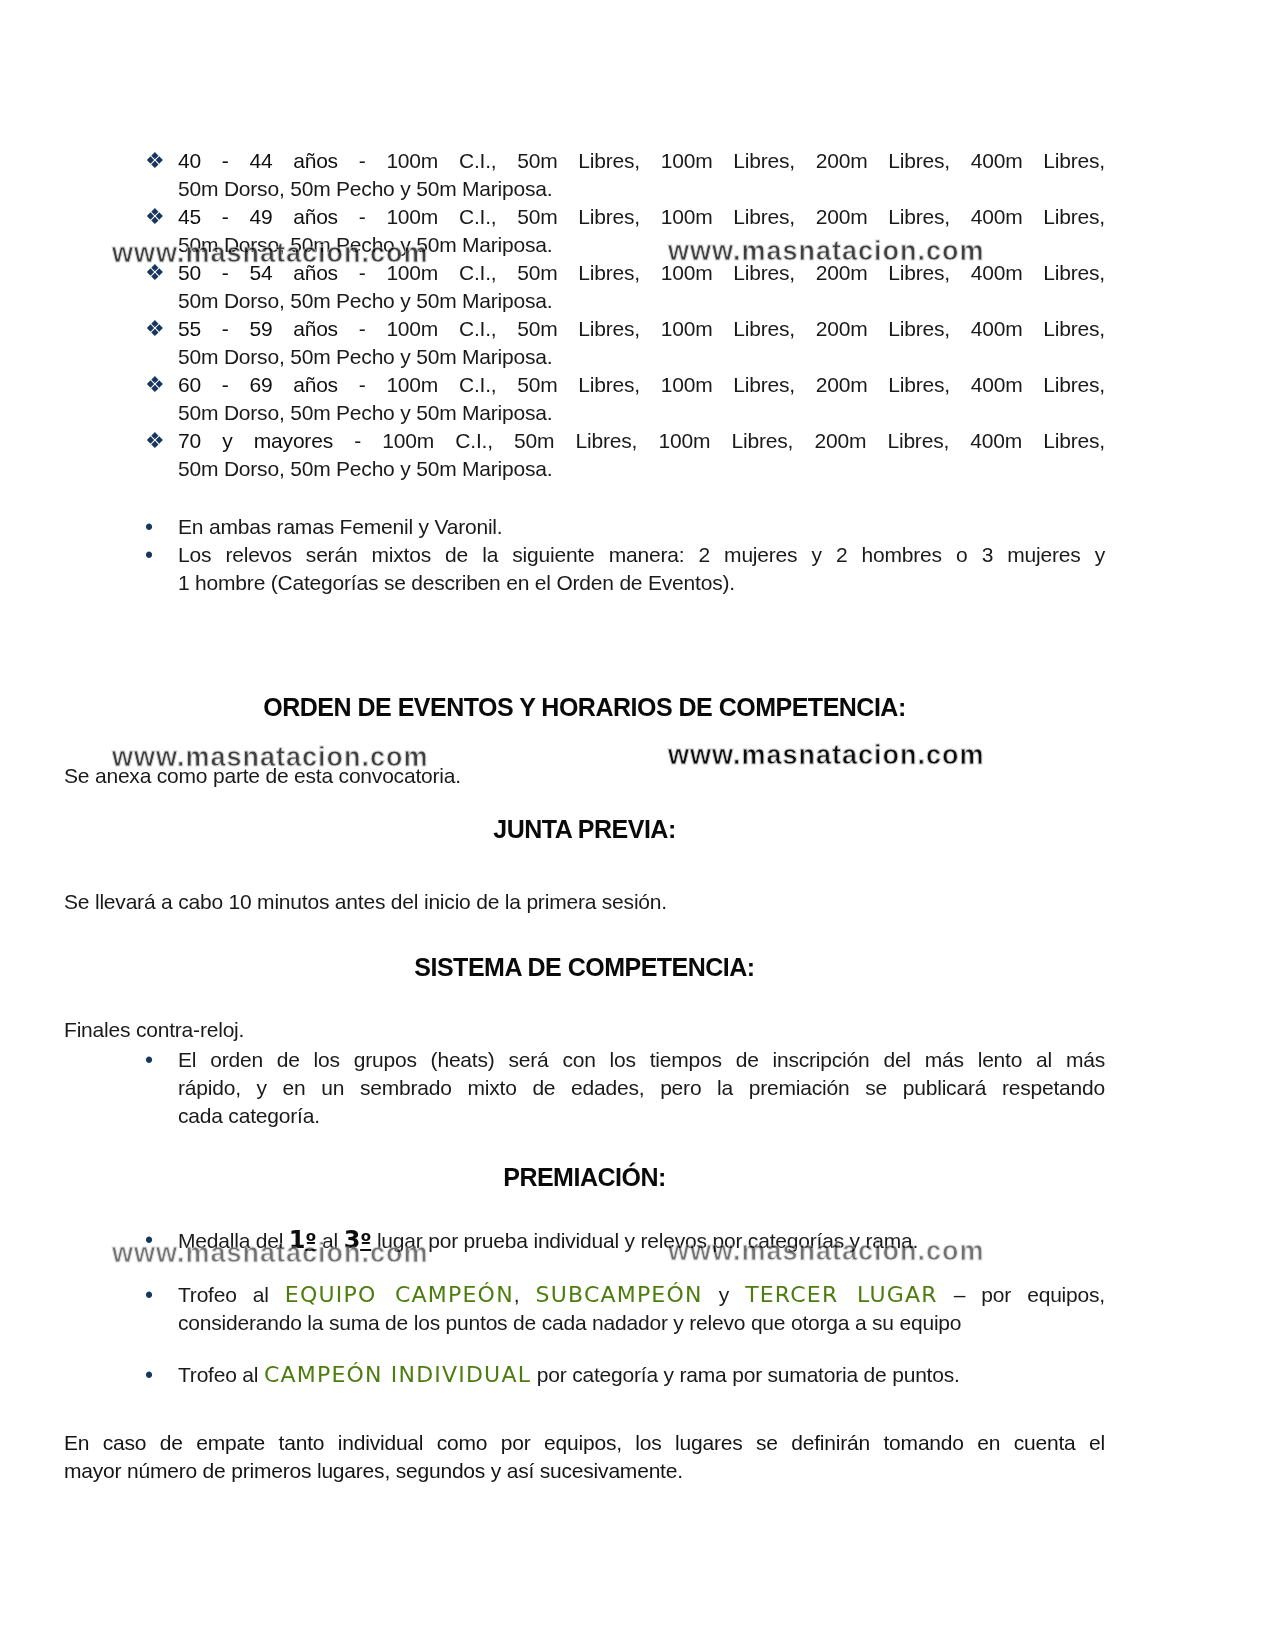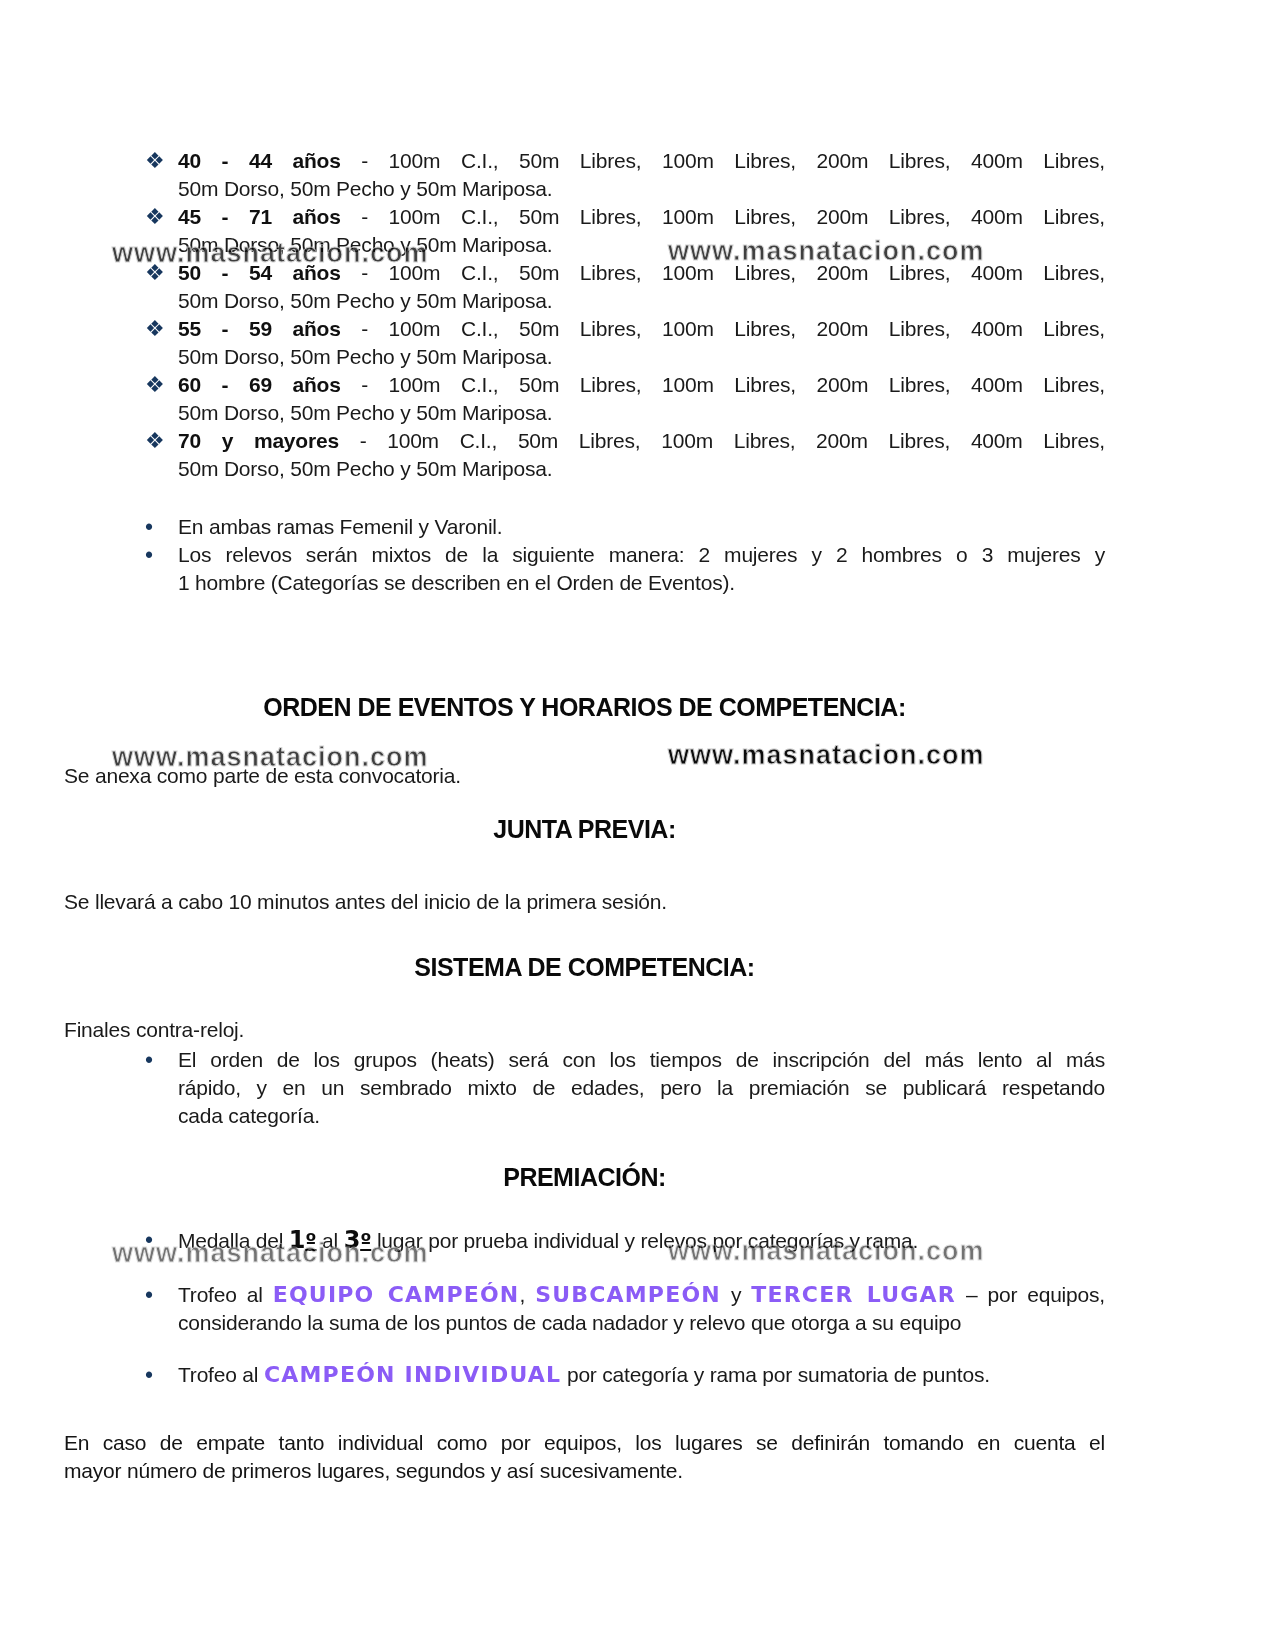--- a/index.html
+++ b/index.html
@@ -26,21 +26,21 @@
 
   
   .b-item { position: relative; padding-left: 114px; }
   .b-item .bullet { position: absolute; left: 81px; top: 0; line-height: 28px; }
   .bullet.diamond { color: #17375e; font-size: 22px; }
   .bullet.round   { color: #17375e; font-size: 23px; }
 
   .just { text-align: justify; text-align-last: justify; }
   .l2 { text-align: left; }
 
-  .cat-label { font-weight: bold; color: #101010; margin-top: 40px; }
+  .cat-label { font-weight: normal; color: #101010; margin-top: 40px; }
 
   h2 {
     margin: 0;
     font-size: 25px;
     line-height: 30px;
     font-weight: bold;
     color: #0a0a0a;
     letter-spacing: -0.5px;
     text-align: center;
   }
@@ -58,24 +58,24 @@
   .sistema-list { margin-top: 2px; }
 
   .prem-list { margin-top: 16px; }
   .prem-medalla    { margin-top: 34px; }
   .prem-equipo     { margin-top: 26px; }
   .prem-individual { margin-top: 24px; }
 
   
   .fancy {
     font-family: "DejaVu Sans", sans-serif;
-    font-weight: 700;
+    font-weight: 400;
     font-size: 22px;
     letter-spacing: 1.2px;
-    color: #8b5cf6;
+    color: #4d7c0f;
   }
   .ordfancy {
     font-family: "DejaVu Sans", sans-serif;
     font-weight: 800;
     font-size: 24px;
     color: #0c0c0c;
   }
   .ordmark { text-decoration: underline; font-size: 20px; }
 
   .empate {
@@ -117,21 +117,21 @@
   <ul class="diamond-list">
 
     <li class="b-item">
       <span class="bullet diamond">❖</span>
       <div class="l1 just"><b class="cat-label">40 - 44 años</b><span> - </span><span>100m C.I., 50m Libres, 100m Libres, 200m Libres, 400m Libres,</span></div>
       <div class="l2">50m Dorso, 50m Pecho y 50m Mariposa.</div>
     </li>
 
     <li class="b-item">
       <span class="bullet diamond">❖</span>
-      <div class="l1 just"><b class="cat-label">45 - 71 años</b><span> - </span><span>100m C.I., 50m Libres, 100m Libres, 200m Libres, 400m Libres,</span></div>
+      <div class="l1 just"><b class="cat-label">45 - 49 años</b><span> - </span><span>100m C.I., 50m Libres, 100m Libres, 200m Libres, 400m Libres,</span></div>
       <div class="l2">50m Dorso, 50m Pecho y 50m Mariposa.</div>
     </li>
 
     <li class="b-item">
       <span class="bullet diamond">❖</span>
       <div class="l1 just"><b class="cat-label">50 - 54 años</b><span> - </span><span>100m C.I., 50m Libres, 100m Libres, 200m Libres, 400m Libres,</span></div>
       <div class="l2">50m Dorso, 50m Pecho y 50m Mariposa.</div>
     </li>
 
     <li class="b-item">

